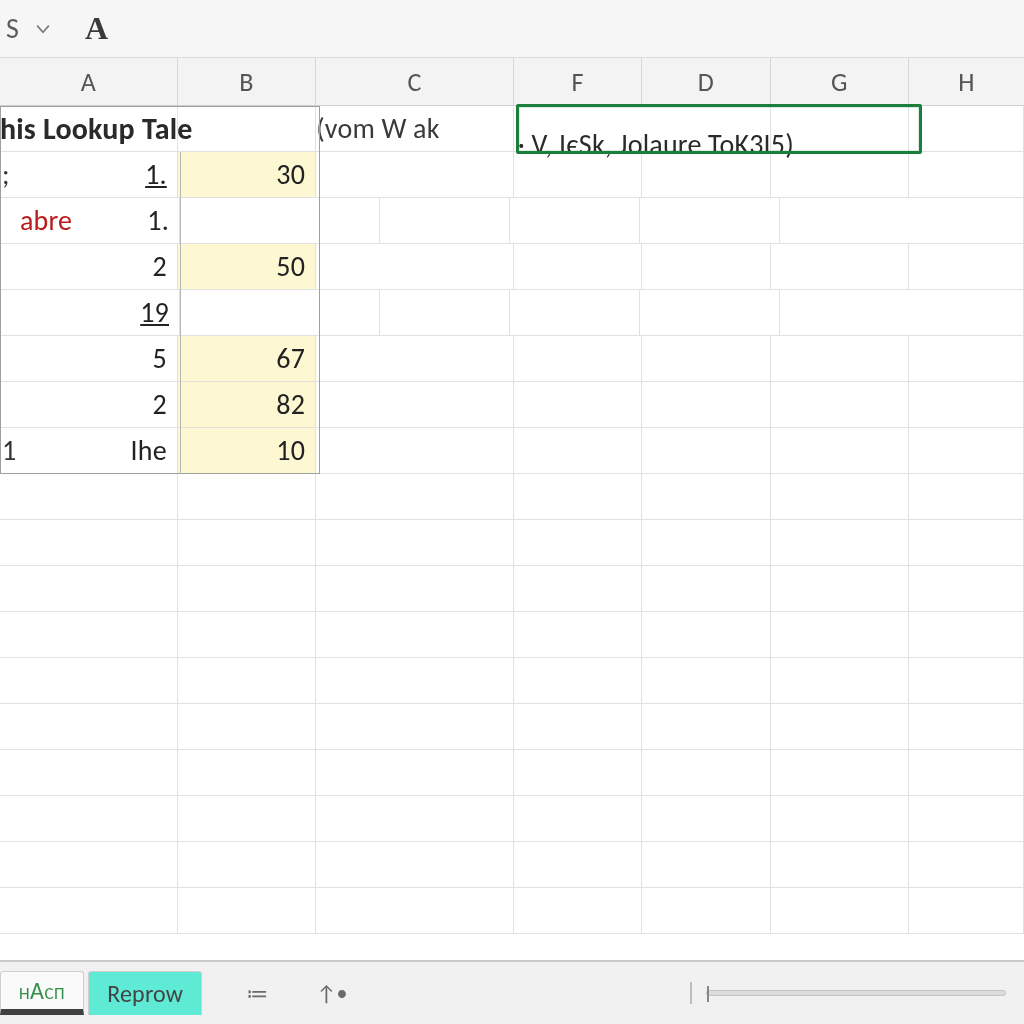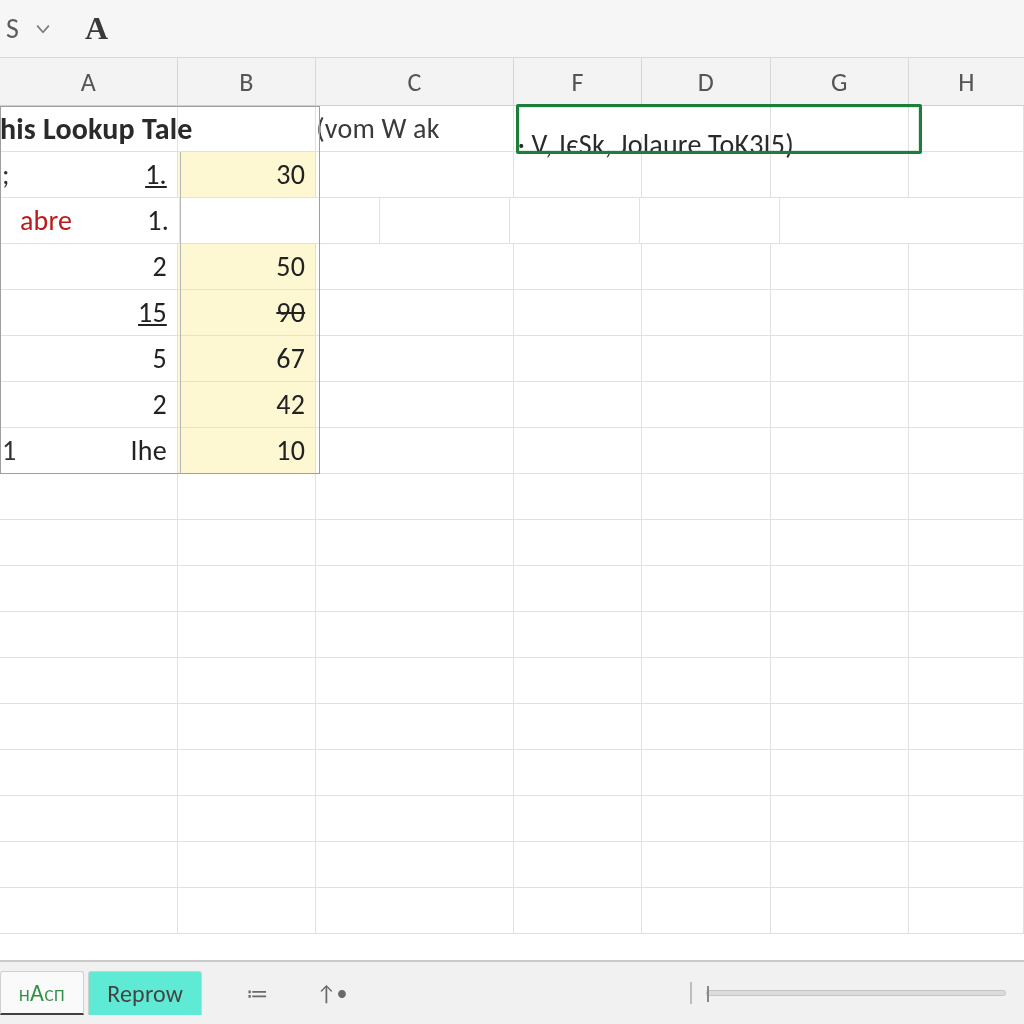--- a/index.html
+++ b/index.html
@@ -187,21 +187,21 @@
     border: 1px solid #cfcfcf;
     border-bottom: none;
     font-size: 24px;
     color: #444;
     margin-right: 4px;
     border-radius: 3px 3px 0 0;
   }
   .tab.active {
     color: #2f8f46;
     background:#fafafa;
-    border-bottom: 2px solid #404040;
+    border-bottom: 6px solid #404040;
     font-variant: small-caps;
     letter-spacing: 0.5px;
   }
   .status-icons {
     display: flex;
     gap: 48px;
     margin-left: 40px;
     color: #6a6a6a;
     font-size: 22px;
     align-items:center;
@@ -314,24 +314,21 @@
             <span class="num">50</span>
           </div>
           <div class="cell C"></div>
           <div class="cell F"></div>
           <div class="cell D"></div>
           <div class="cell G"></div>
           <div class="cell H"></div>
         </div>
         <div class="row">
           <div class="cell A" style="justify-content: flex-end; overflow: visible;">
-            <span class="num underline">15</span>
-          </div>
-          <div class="cell B highlight">
-            <span class="num strike">90</span>
+            <span class="num underline">19</span>
           </div>
           <div class="cell C"></div>
           <div class="cell F"></div>
           <div class="cell D"></div>
           <div class="cell G"></div>
           <div class="cell H"></div>
         </div>
         <div class="row">
           <div class="cell A" style="justify-content: flex-end; overflow: visible;">
             <span class="num">5</span>
@@ -343,21 +340,21 @@
           <div class="cell F"></div>
           <div class="cell D"></div>
           <div class="cell G"></div>
           <div class="cell H"></div>
         </div>
         <div class="row">
           <div class="cell A" style="justify-content: flex-end; overflow: visible;">
             <span class="num">2</span>
           </div>
           <div class="cell B highlight">
-            <span class="num">42</span>
+            <span class="num">82</span>
           </div>
           <div class="cell C"></div>
           <div class="cell F"></div>
           <div class="cell D"></div>
           <div class="cell G"></div>
           <div class="cell H"></div>
         </div>
         <div class="row">
           <div class="cell A" style="justify-content: flex-end; overflow: visible;">
             <span style="position: absolute; left: 2px; color: rgb(51, 51, 51);">1</span>

